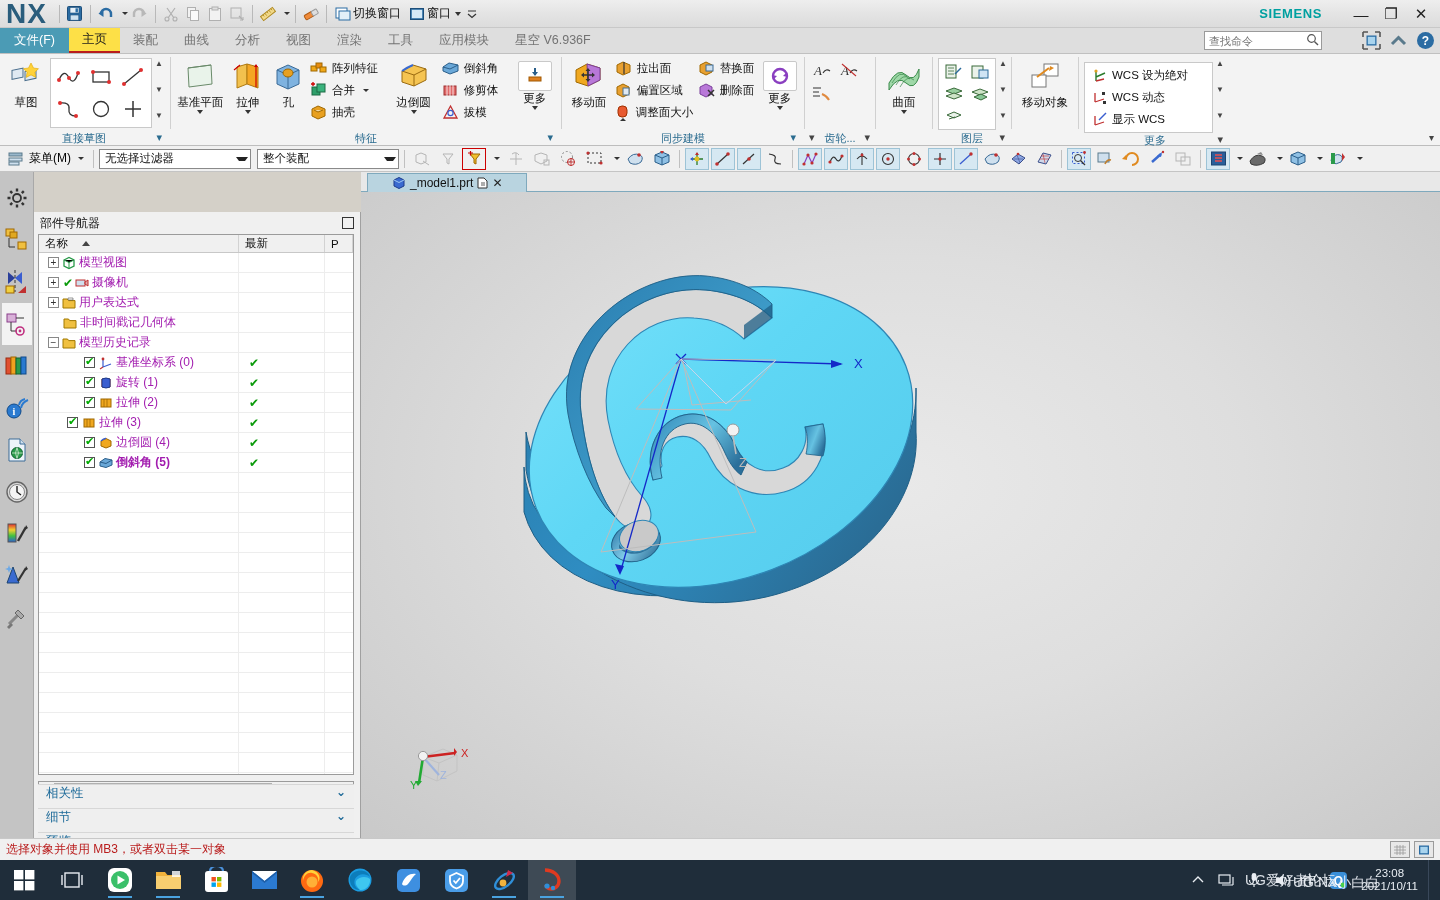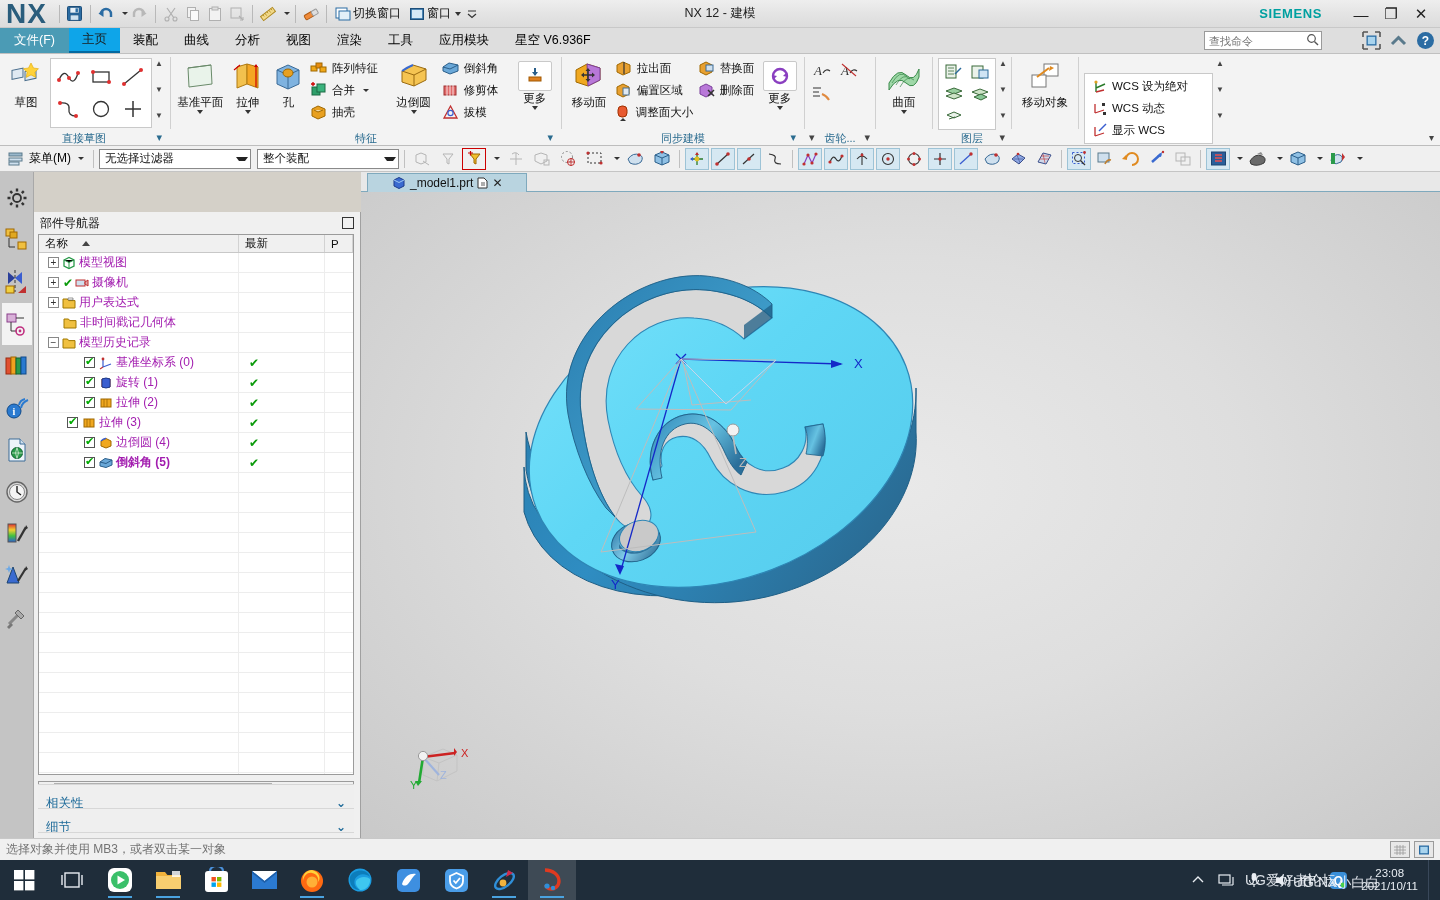--- a/index.html
+++ b/index.html
@@ -44,23 +44,23 @@
   .wbtns { position: absolute; right: 4px; top: 0; height: 28px; display: flex; align-items: center; }
   .wbtn { width: 30px; height: 24px; display: flex; align-items:center; justify-content:center;
           font-size: 15px; color: #222; }
 
   
   .ribbon-tabs {
     position: absolute; top: 28px; left: 0; width: 1440px; height: 26px;
     background: #dedede; display: flex; align-items: stretch;
     border-bottom: 1px solid #c0c0c0;
   }
-  .rtab { padding: 0 13px; display: flex; align-items: center; font-size: 12.5px; color: #000000; cursor: default; }
+  .rtab { padding: 0 13px; display: flex; align-items: center; font-size: 12.5px; color: #737373; cursor: default; }
   .rtab.file { background: #4b9bb5; color: #fff; padding: 0 14px; }
-  .rtab.active { background: #0ea5e9; color: #1a1a1a; border-bottom: 2px solid #0369a1;}
+  .rtab.active { background: #fde047; color: #1a1a1a; border-bottom: 2px solid #b91c1c;}
   .searchbox {
     position: absolute; right: 118px; top: 3px; width: 118px; height: 19px;
     border: 1px solid #9a9a9a; background: #fff; display: flex; align-items: center;
     padding: 0 2px 0 4px; font-size: 11px; color: #999;
   }
   .searchbox input { border: 0; outline: 0; width: 96px; font-size: 11px; color: #666;
                      font-family: "Liberation Sans", sans-serif; background: transparent;}
   .mag { margin-left: auto; color: #555; font-size: 11px; }
   .tabright { position: absolute; right: 4px; top: 2px; display: flex; align-items: center; gap: 5px; }
   .tr-ico { width: 22px; height: 21px; display:flex;align-items:center;justify-content:center; }
@@ -158,21 +158,21 @@
   .ticon { width: 15px; height: 15px; display:flex;align-items:center;justify-content:center; }
   .hsb {
     position: absolute; left: 4px; right: 6px; bottom: 81px; height: 16px;
     border: 1px solid #9b9b9b; background: #f0f0f0; display: flex; align-items: center;
   }
   .hsb-arrow { width: 15px; text-align: center; font-size: 10px; color: #333; }
   .hsb-thumb { height: 12px; background: #c6c6c6; border: 1px solid #b0b0b0; }
   .panel-hdr {
     position: absolute; left: 4px; right: 6px; height: 38px;
     background: #efefef; border-top: 1px solid #d7d7d7; border-bottom: 1px solid #d0d0d0;
-    display: flex; align-items: center; padding: 0 8px; font-size: 12.5px; color: #1d6a99;
+    display: flex; padding: 0 8px; font-size: 12.5px; color: #1d6a99;
   }
   .panel-hdr .chev { margin-left: auto; color: #1d6a99; font-size: 12px; font-weight: bold;}
 
   
   .tabstrip {
     position: absolute; top: 172px; left: 361px; width: 1079px; height: 20px;
     background: #e8e8e8; border-bottom: 1px solid #7fa9bd;
   }
   .doctab {
     position: absolute; left: 6px; top: 1px; height: 19px; background: #b9d4e0;
@@ -183,21 +183,21 @@
     position: absolute; top: 192px; left: 361px; width: 1079px; height: 646px;
     background: radial-gradient(ellipse at 50% 45%, #e9e9e9 0%, #dedede 45%, #c9c9c9 100%);
     overflow: hidden;
   }
   .triad { position: absolute; left: 38px; bottom: 45px; }
 
   
   .statusbar {
     position: absolute; top: 838px; left: 0; width: 1440px; height: 22px;
     background: #f0f0f0; border-top: 1px solid #c8c8c8;
-    display: flex; align-items: center; padding-left: 6px; font-size: 12px; color: #737373;
+    display: flex; align-items: center; padding-left: 6px; font-size: 12px; color: #b91c1c;
   }
   .status-right { margin-left: auto; display: flex; align-items: center; gap: 4px; padding-right: 6px;}
   .sr-ico { width: 20px; height: 17px; border: 1px solid #9b9b9b; background: #e8e8e8;
             display:flex;align-items:center;justify-content:center;}
 
   
   .taskbar {
     position: absolute; top: 860px; left: 0; width: 1440px; height: 40px;
     background: #1f2d3a; display: flex; align-items: center;
   }
@@ -316,21 +316,20 @@
         <span class="qtext">窗口</span>
         <span class="caret"></span>
       </div>
       <div class="qbtn" style="width:14px">
         <svg width="12" height="12" viewBox="0 0 12 12">
             <path d="M2 3 h8 M2 6 L6 9.5 L10 6" stroke="#333" fill="none" stroke-width="1.2"></path>
           </svg>
       </div>
     </div>
 
-    <div class="title-center">NX 12 - 建模</div>
     <div class="siemens">SIEMENS</div>
 
     <div class="wbtns">
       <div class="wbtn">—</div>
       <div class="wbtn">❐</div>
       <div class="wbtn">✕</div>
     </div>
   </div>
 
   <div class="ribbon-tabs">
@@ -765,21 +764,21 @@
           </span>
           <span class="txt">移动对象</span>
         </div>
       </div>
       <div class="rgroup-label"></div>
     </div>
     <div class="rgroup-sep"></div>
 
     <div class="rgroup" style="width:148px">
       <div class="rgroup-body">
-        <div class="smallcol" style="border:1px solid #c9c9c9;background:#fff;width:141px;padding:2px 2px;margin-top:17px">
+        <div class="smallcol" style="border:1px solid #c9c9c9;background:#fff;width:141px;padding:2px 2px;margin-top:6px">
           <div class="smallbtn">
             <span class="ico">
                 <svg width="17" height="17" viewBox="0 0 17 17">
                   <path d="M5 14 V4 M5 10 L14 6" stroke="#2a7a2a" stroke-width="1.4" fill="none"></path>
                   <path d="M5 14 L13 12" stroke="#c03030" stroke-width="1.4"></path>
                   <circle cx="5" cy="4" r="1.6" fill="#e0a020"></circle>
                 </svg>
               </span>
             <span>WCS 设为绝对</span>
           </div>

